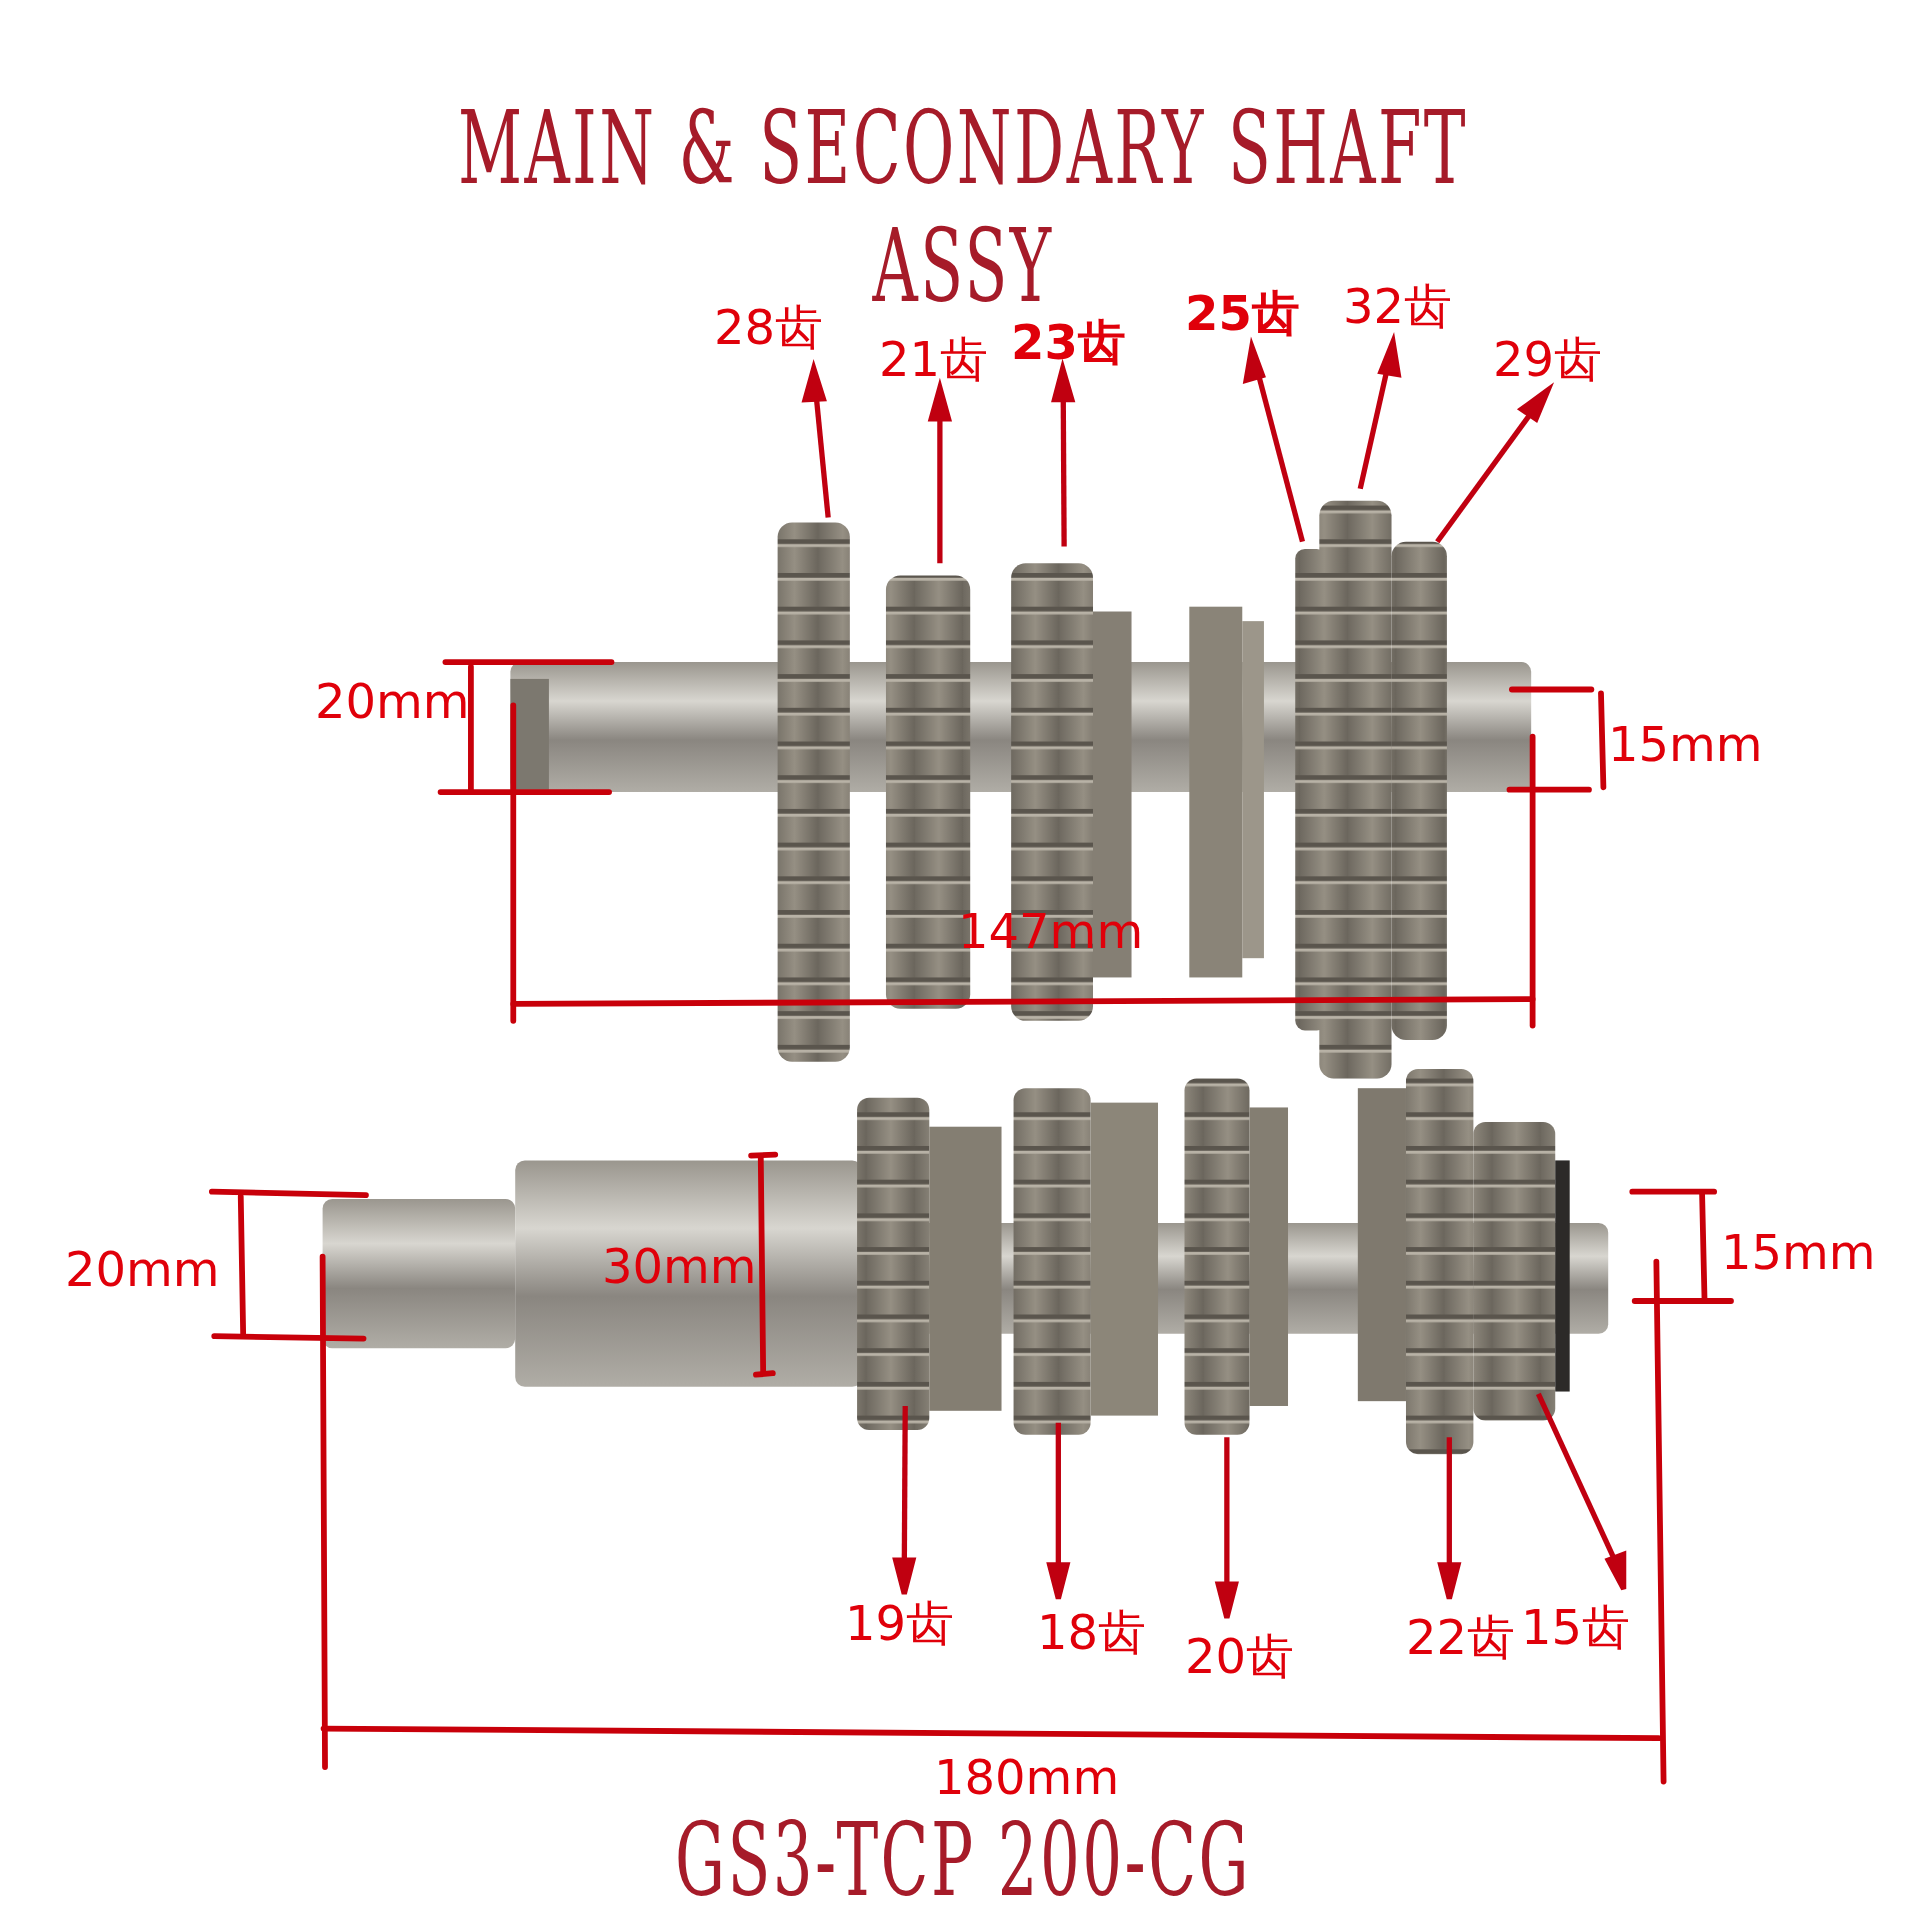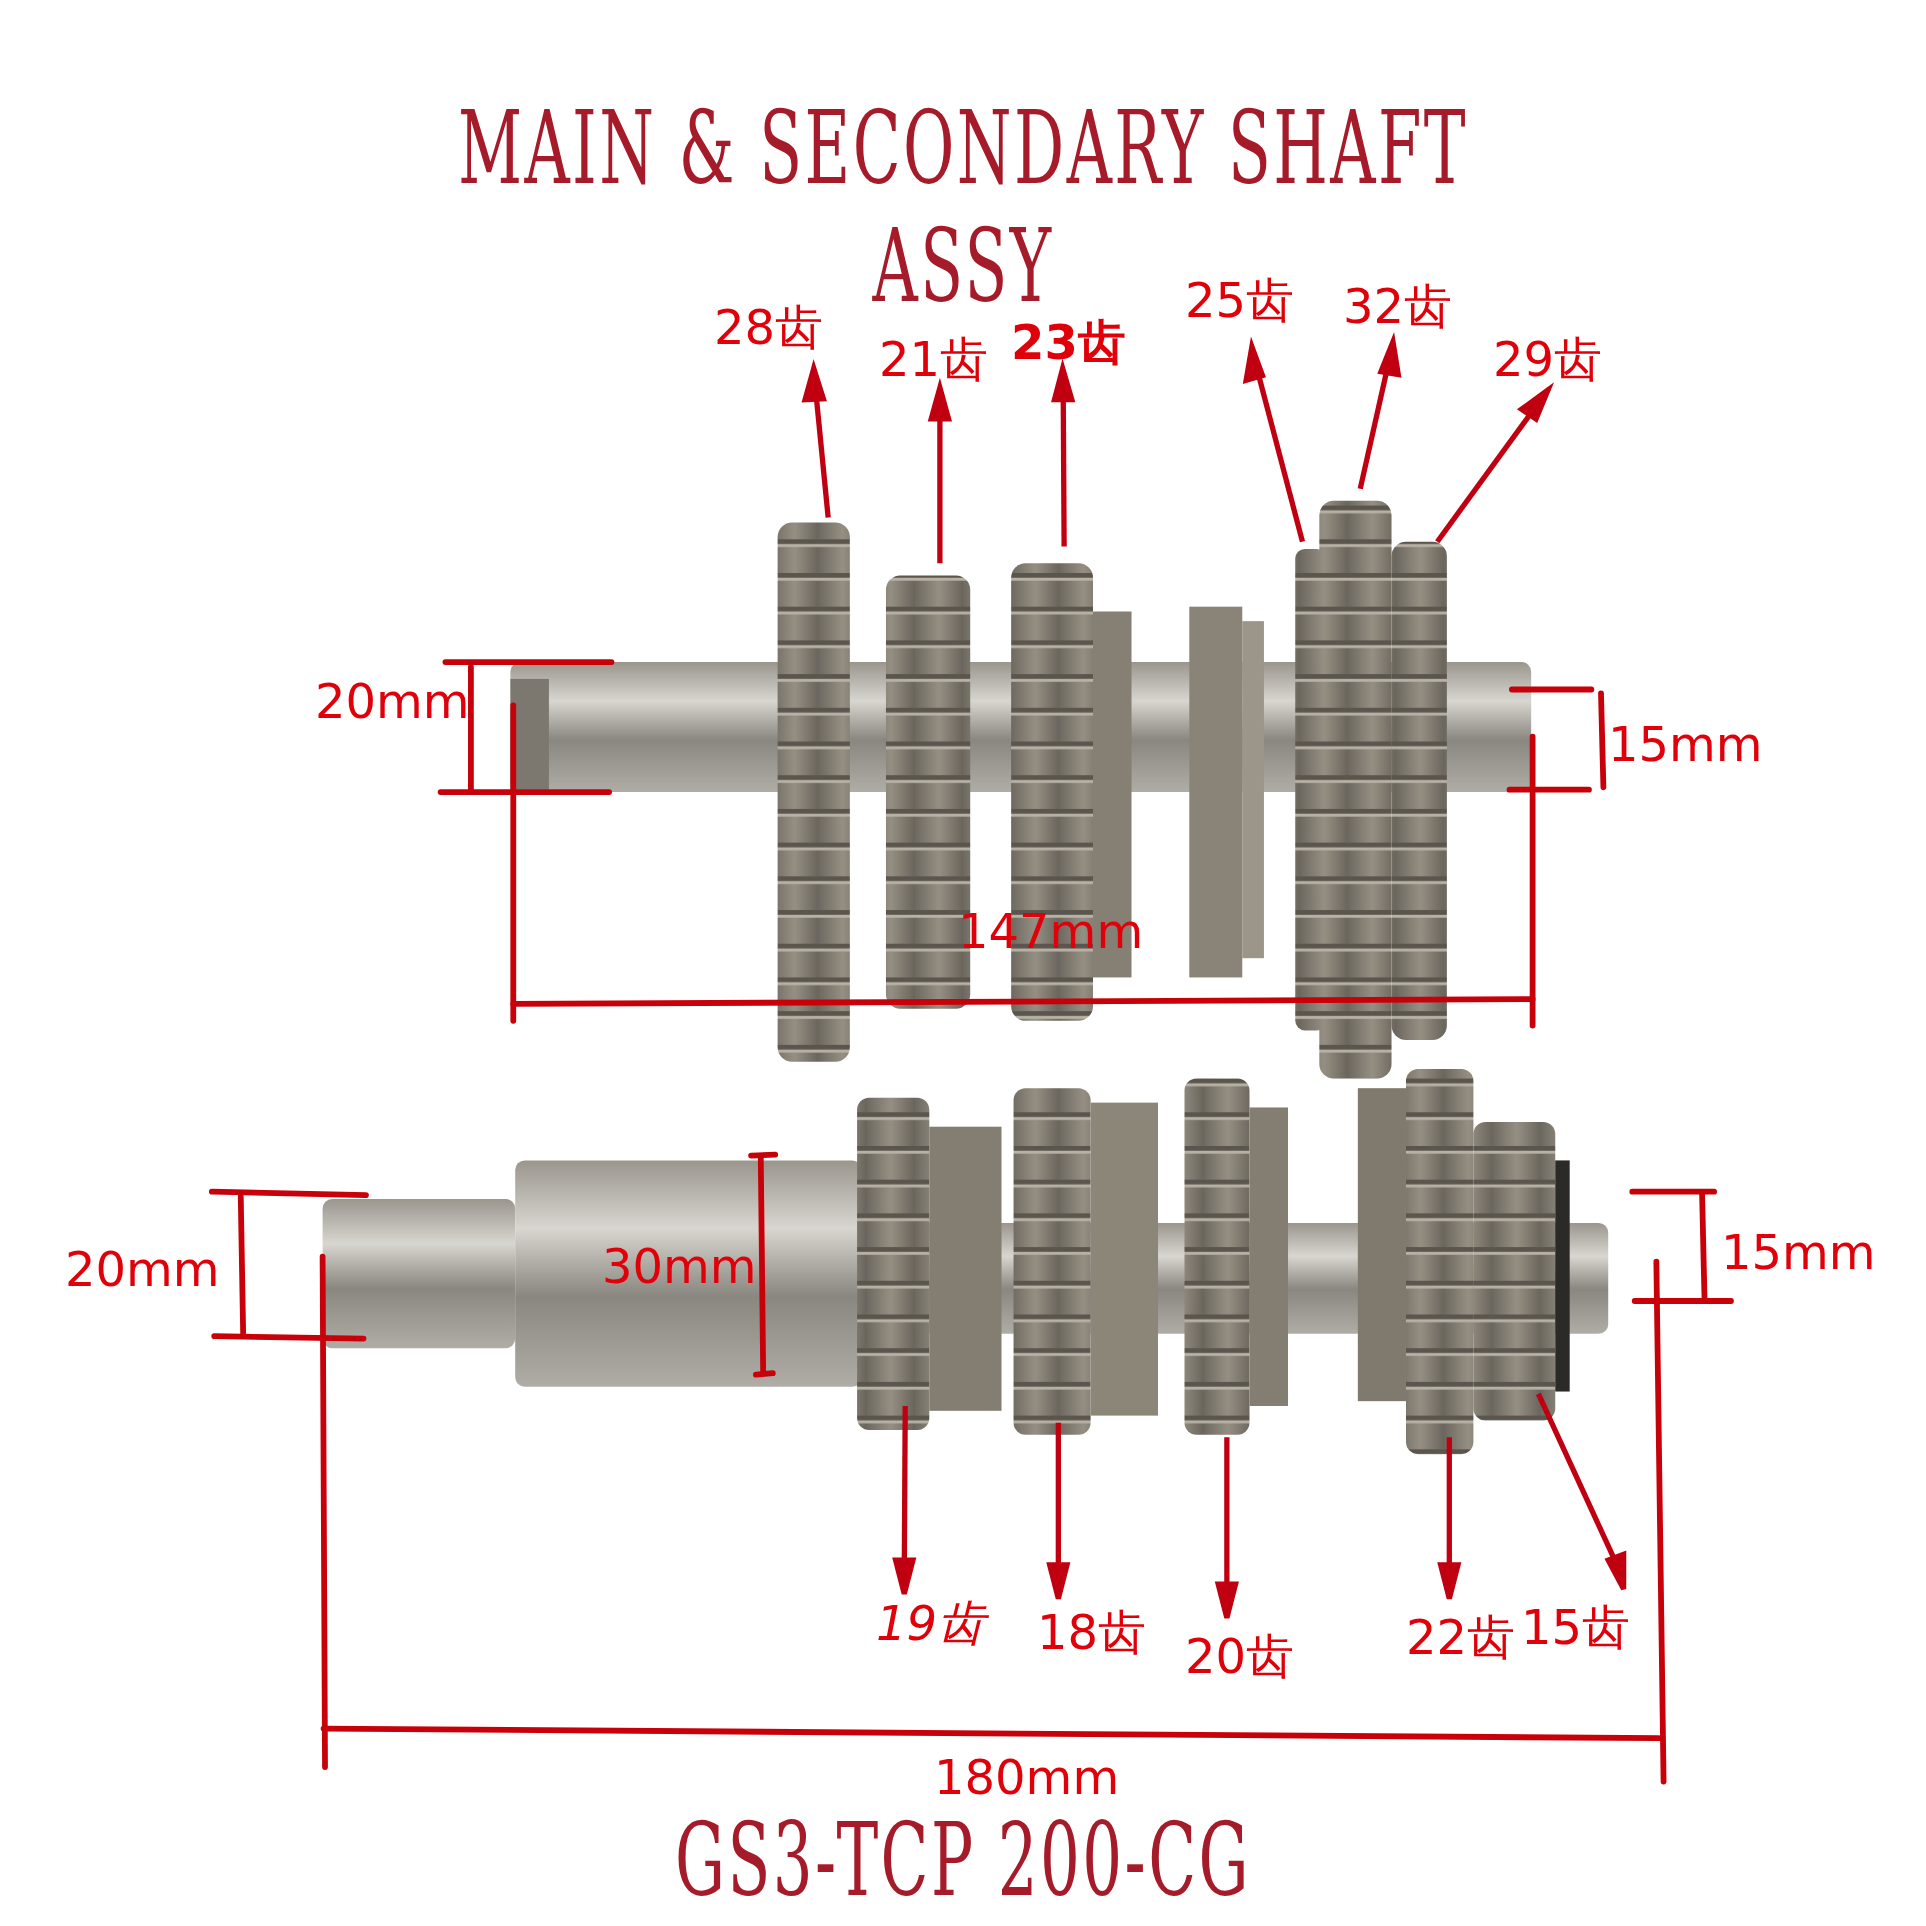--- a/index.html
+++ b/index.html
@@ -130,29 +130,29 @@
   </g>
 </svg>
 
 <div class="lbl" style="left:315px;top:677px;">20mm</div>
 <div class="lbl" style="left:1608px;top:720px;">15mm</div>
 <div class="lbl" style="left:958px;top:907px;">147mm</div>
 
 <div class="lbl" style="left:698px;top:303px;margin-left:16px;">28齿</div>
 <div class="lbl" style="left:879px;top:335px;">21齿</div>
 <div class="lbl" style="left:1011px;top:318px;font-weight:bold;">23齿</div>
-<div class="lbl" style="left:1185px;top:276px;">25齿</div>
+<div class="lbl" style="left:1185px;top:289px;font-weight:bold;">25齿</div>
 <div class="lbl" style="left:1343px;top:282px;">32齿</div>
 <div class="lbl" style="left:1493px;top:335px;">29齿</div>
 
 <div class="lbl" style="left:65px;top:1245px;">20mm</div>
 <div class="lbl" style="left:602px;top:1242px;">30mm</div>
 <div class="lbl" style="left:1721px;top:1228px;">15mm</div>
 <div class="lbl" style="left:934px;top:1753px;">180mm</div>
 
-<div class="lbl" style="left:876px;top:1599px;font-style:italic;">19齿</div>
+<div class="lbl" style="left:845px;top:1599px;">19齿</div>
 <div class="lbl" style="left:1037px;top:1608px;">18齿</div>
 <div class="lbl" style="left:1185px;top:1632px;">20齿</div>
 <div class="lbl" style="left:1406px;top:1613px;text-align:center;">22齿</div>
 <div class="lbl" style="left:1521px;top:1603px;">15齿</div>
 
 <div id="model-label" class="title">GS3-TCP 200-CG</div>
 
 
 </body></html>

